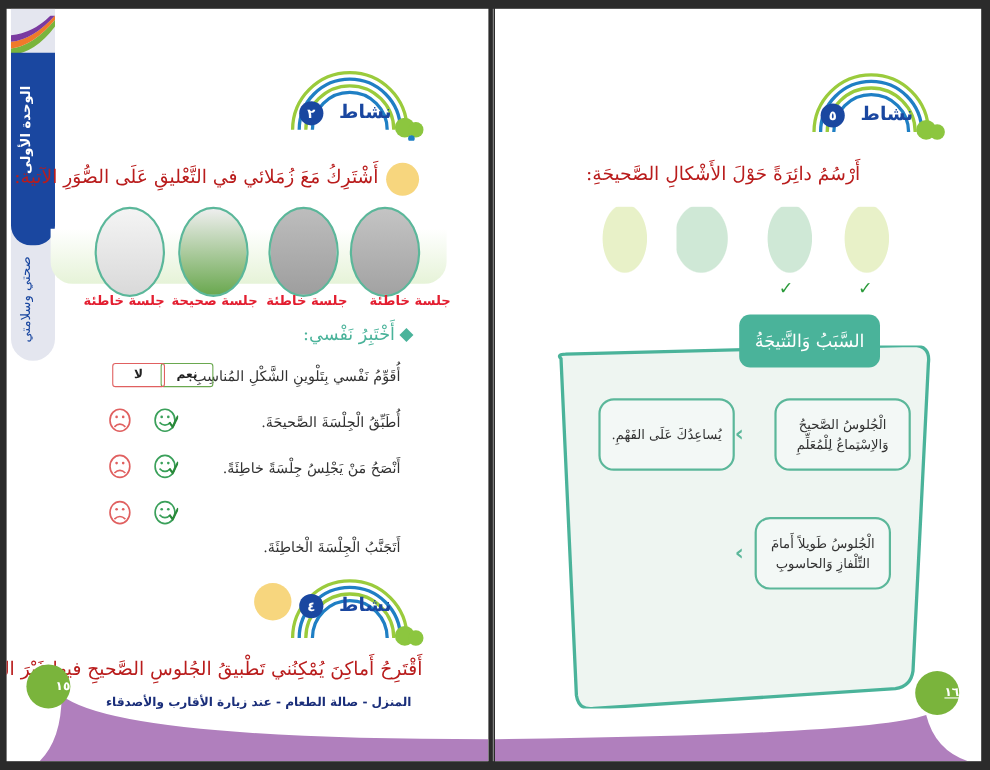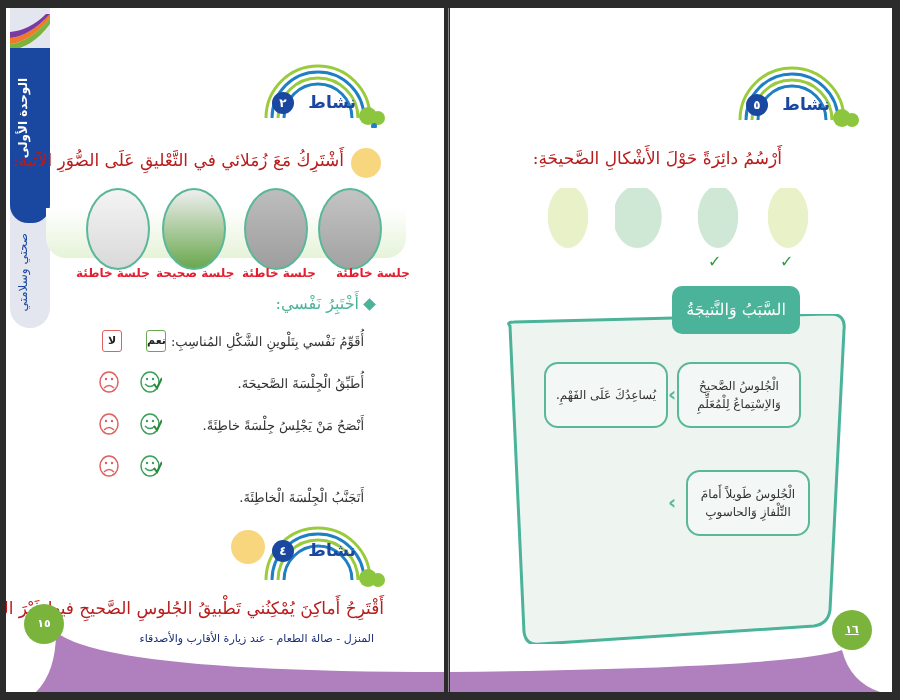--- a/index.html
+++ b/index.html
@@ -29,26 +29,26 @@
   .icon-circle { position: absolute; width: 30px; height: 30px; border-radius: 50%; background: #f7d67e; }
 
   
   .photo-band { position: absolute; left: 40px; top: 200px; width: 360px; height: 50px; background: linear-gradient(#ffffff, #e6f3d8); border-radius: 0 0 20px 20px; }
   .photo { position: absolute; top: 180px; width: 64px; height: 82px; border-radius: 50%; border: 2px solid #5bb79a; overflow: hidden; }
   .photo-caption { position: absolute; top: 258px; font-size: 12px; font-weight: bold; color: #e31e30; direction: rtl; white-space: nowrap; }
 
   .subhead { position: absolute; right: 70px; top: 286px; color: #4ab39a; font-family: "DejaVu Serif", serif; font-size: 16px; direction: rtl; }
   .diamond { display: inline-block; width: 9px; height: 9px; background: #4ab39a; transform: rotate(45deg); margin-left: 6px; }
   .item-text { position: absolute; right: 80px; font-family: "DejaVu Serif", serif; font-size: 13px; color: #333; direction: rtl; white-space: nowrap; }
-  .yn { position: absolute; top: 322px; width: 20px; height: 22px; border-radius: 3px; border: 1.5px solid; font-size: 11px; font-weight: bold; text-align: center; line-height: 19px; color: #222; }
+  .yn { position: absolute; top: 322px; width: 48px; height: 22px; border-radius: 3px; border: 1.5px solid; font-size: 11px; font-weight: bold; text-align: center; line-height: 19px; color: #222; }
   .face { position: absolute; width: 22px; height: 24px; }
 
-  .answer-blue { position: absolute; right: 70px; top: 624px; font-size: 11px; font-weight: normal; color: #1a2e7a; direction: rtl; white-space: nowrap; }
-
-  .page-num { position: absolute; width: 40px; height: 40px; border-radius: 50%; background: #7ab43c; color: #fff; font-size: 11px; font-weight: bold; text-align: center; line-height: 40px; }
+  .answer-blue { position: absolute; right: 70px; top: 624px; font-size: 11px; font-weight: bold; color: #1a2e7a; direction: rtl; white-space: nowrap; }
+
+  .page-num { position: absolute; width: 40px; height: 40px; border-radius: 50%; background: #7ab43c; color: #fff; font-size: 11px; font-weight: bold; text-align: right; line-height: 40px; }
   .swoosh { position: absolute; bottom: 0; }
 
   
   .boy { position: absolute; top: 180px; width: 56px; height: 72px; }
   .check { position: absolute; top: 244px; color: #2a9a3a; font-size: 16px; font-weight: bold; }
 
   .frame { position: absolute; left: 50px; top: 306px; width: 352px; height: 330px; }
   .frame-title { position: absolute; left: 222px; top: 278px; width: 128px; height: 48px; background: #4ab39a; border-radius: 10px; color: #fff; font-family: "DejaVu Serif", serif; font-size: 16px; text-align: center; line-height: 48px; direction: rtl; }
   .bubble { position: absolute; border: 2px solid #5bb79a; border-radius: 14px; background: #f3f8f6; font-family: "DejaVu Serif", serif; font-size: 12px; color: #333; direction: rtl; text-align: center; display: flex; align-items: center; justify-content: center; padding: 4px 8px; line-height: 1.5; }
   .arrow { position: absolute; color: #5bb79a; font-size: 20px; font-weight: bold; }
@@ -188,21 +188,21 @@
   <div class="boy" style="left:240px; background:radial-gradient(ellipse at 50% 40%, #cfe8d6 50%, transparent 52%);"></div>
   <div class="boy" style="left:310px; background:radial-gradient(ellipse at 50% 40%, #e8f1c8 50%, transparent 52%);"></div>
   <div class="check" style="left:258px;">✓</div>
   <div class="check" style="left:330px;">✓</div>
 
   <svg class="frame" viewBox="0 0 352 330">
     <path d="M10 12 Q6 8 14 8 L330 0 Q346 0 344 16 L330 296 Q328 310 314 312 L40 330 Q26 332 24 318 Z" fill="#eef5f1" stroke="#4ab39a" stroke-width="3"></path>
   </svg>
   <div class="frame-title">السَّبَبُ وَالنَّتيجَةُ</div>
 
-  <div class="bubble" style="left:227px; top:354px; width:124px; height:66px;">الْجُلوسُ الصَّحيحُ وَالاِسْتِماعُ لِلْمُعَلِّمِ</div>
+  <div class="bubble" style="left:254px; top:354px; width:124px; height:66px;">الْجُلوسُ الصَّحيحُ وَالاِسْتِماعُ لِلْمُعَلِّمِ</div>
   <div class="arrow" style="left:218px; top:374px;">‹</div>
   <div class="bubble" style="left:94px; top:354px; width:124px; height:66px;">يُساعِدُكَ عَلَى الفَهْمِ.</div>
 
   <div class="bubble" style="left:236px; top:462px; width:124px; height:66px;">الْجُلوسُ طَويلاً أَمامَ التِّلْفازِ وَالحاسوبِ</div>
   <div class="arrow" style="left:218px; top:482px;">‹</div>
 
   <svg class="swoosh" style="left:0; width:442px; height:60px;" viewBox="0 0 442 60" preserveAspectRatio="none">
     <path d="M0 40 Q340 36 392 18 Q400 50 430 60 L0 60 Z" fill="#b07fbd"></path>
   </svg>
   <div class="page-num" style="left:382px; top:602px;text-decoration:underline;">١٦</div>

